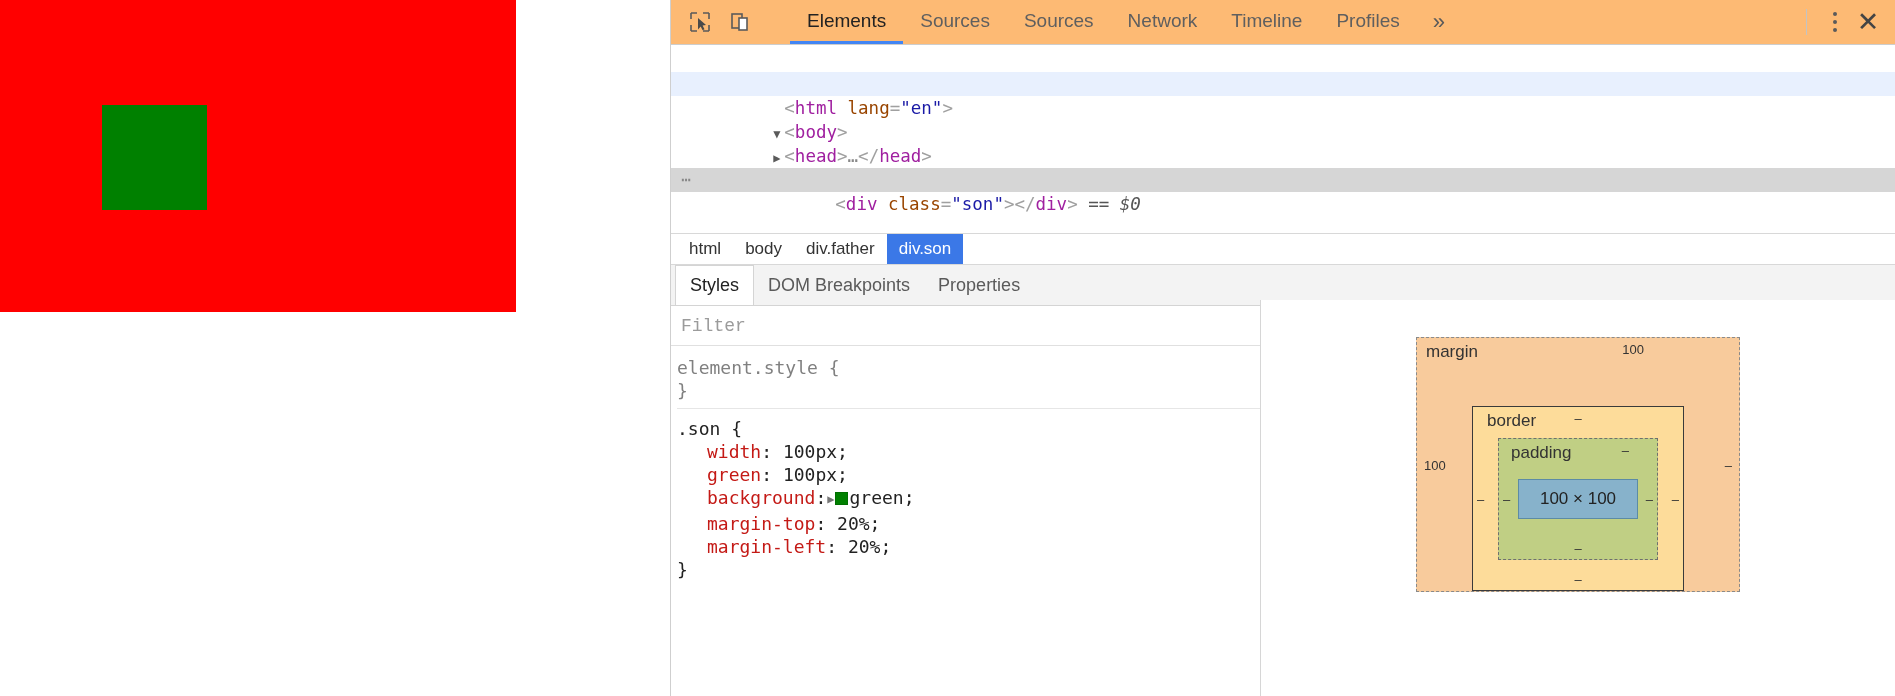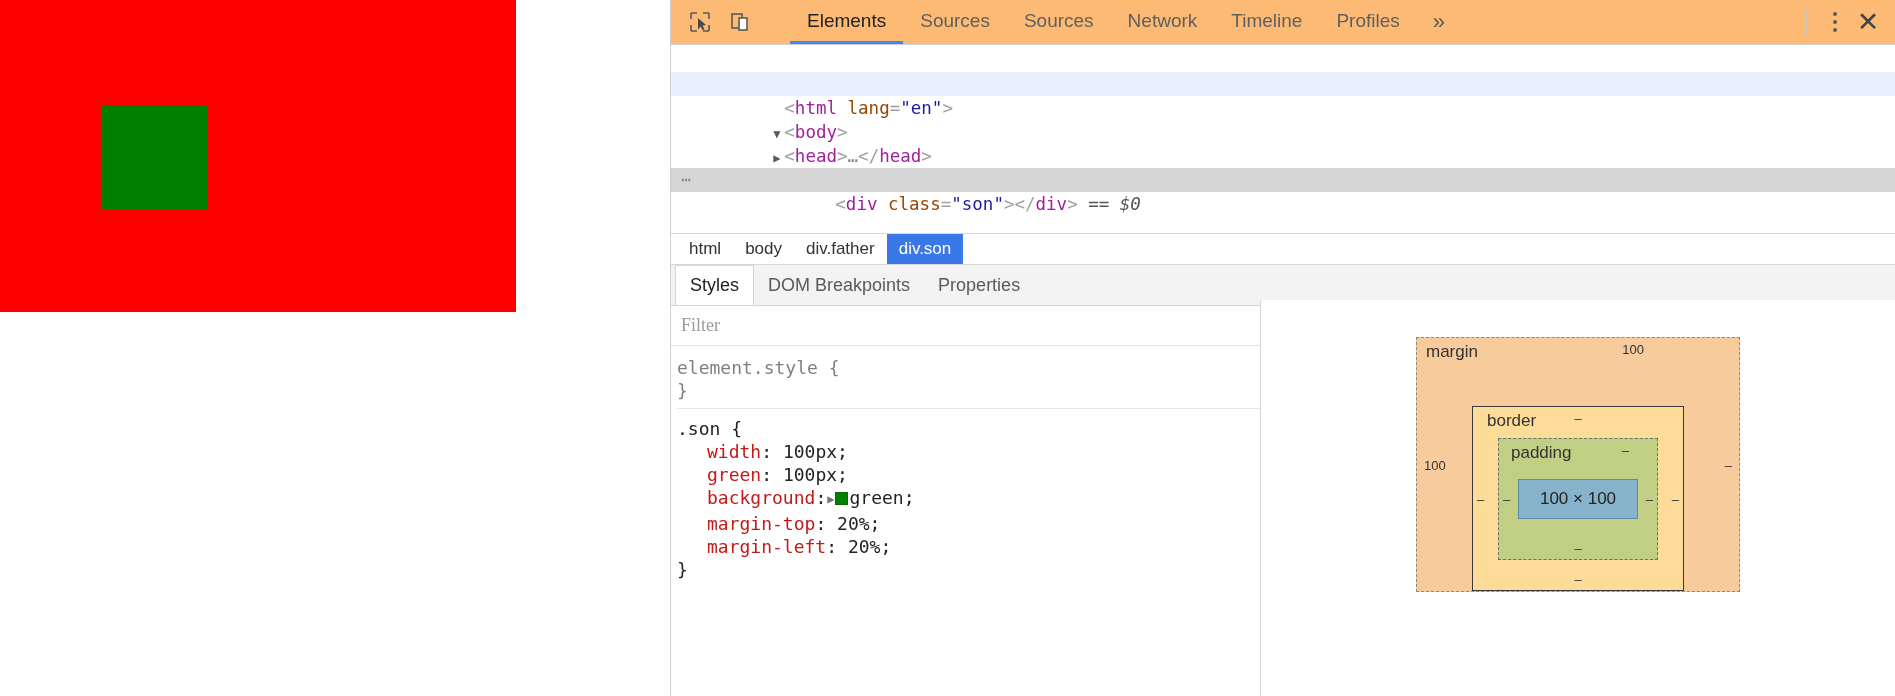--- a/index.html
+++ b/index.html
@@ -106,21 +106,21 @@
   }
   .sp-tab.active { background:#ffffff; color:#222; border:1px solid #d4d4d4; border-bottom:none; }
 
   
   .filter-row {
     flex:0 0 40px; display:flex; align-items:center;
     border-bottom:1px solid #e0e0e0; background:#fff; padding:0 6px 0 8px;
   }
   .filter-input {
     flex:1 1 auto; border:none; outline:none; background:transparent;
-    font-size:18px; color:#4d7c0f; font-family:Liberation Serif, serif;
+    font-size:18px; color:#4d7c0f; font-family:Liberation Mono, monospace;
   }
   .filter-input::placeholder { color:#9b9b9b; }
   .f-btn {
     font-family:"DejaVu Sans Mono", monospace; font-size:18px; color:#555;
     padding:0 9px; cursor:pointer;
   }
   .plus-wrap { position:relative; padding:0 14px 0 8px; cursor:pointer; }
   .plus { font-size:25px; color:#555; line-height:1; }
   .plus-corner {
     position:absolute; right:4px; bottom:-2px; width:0; height:0;

